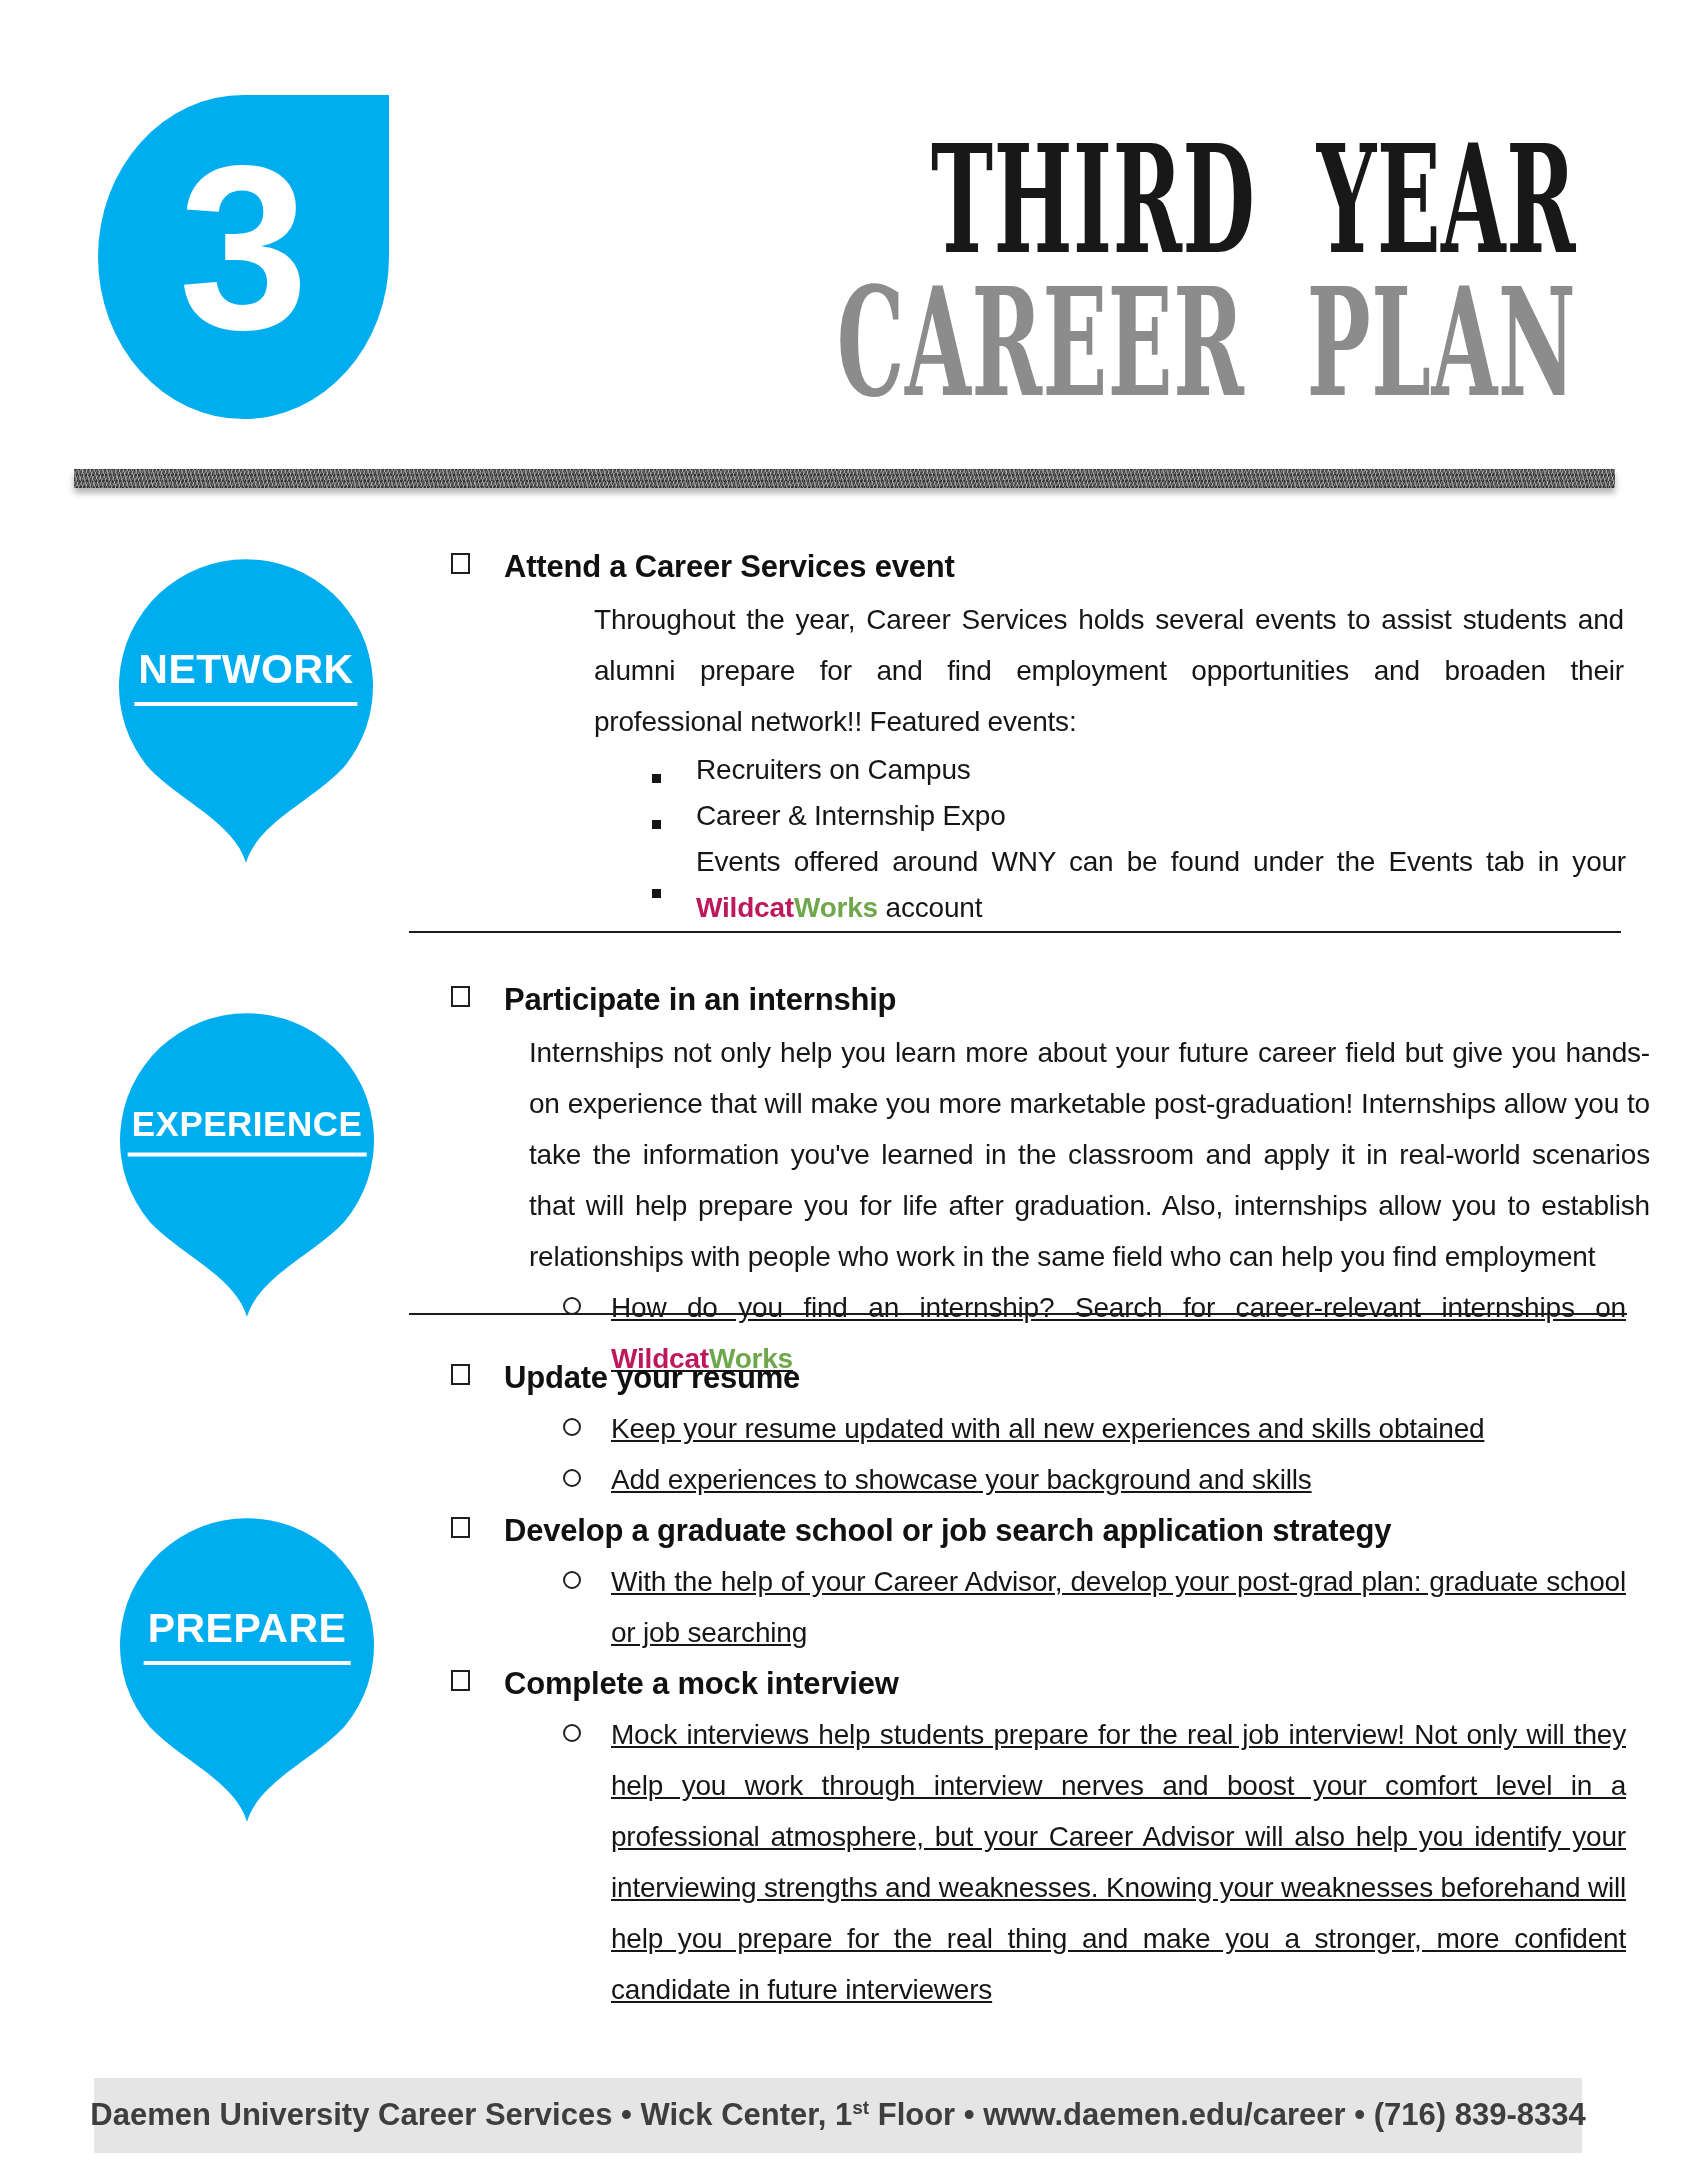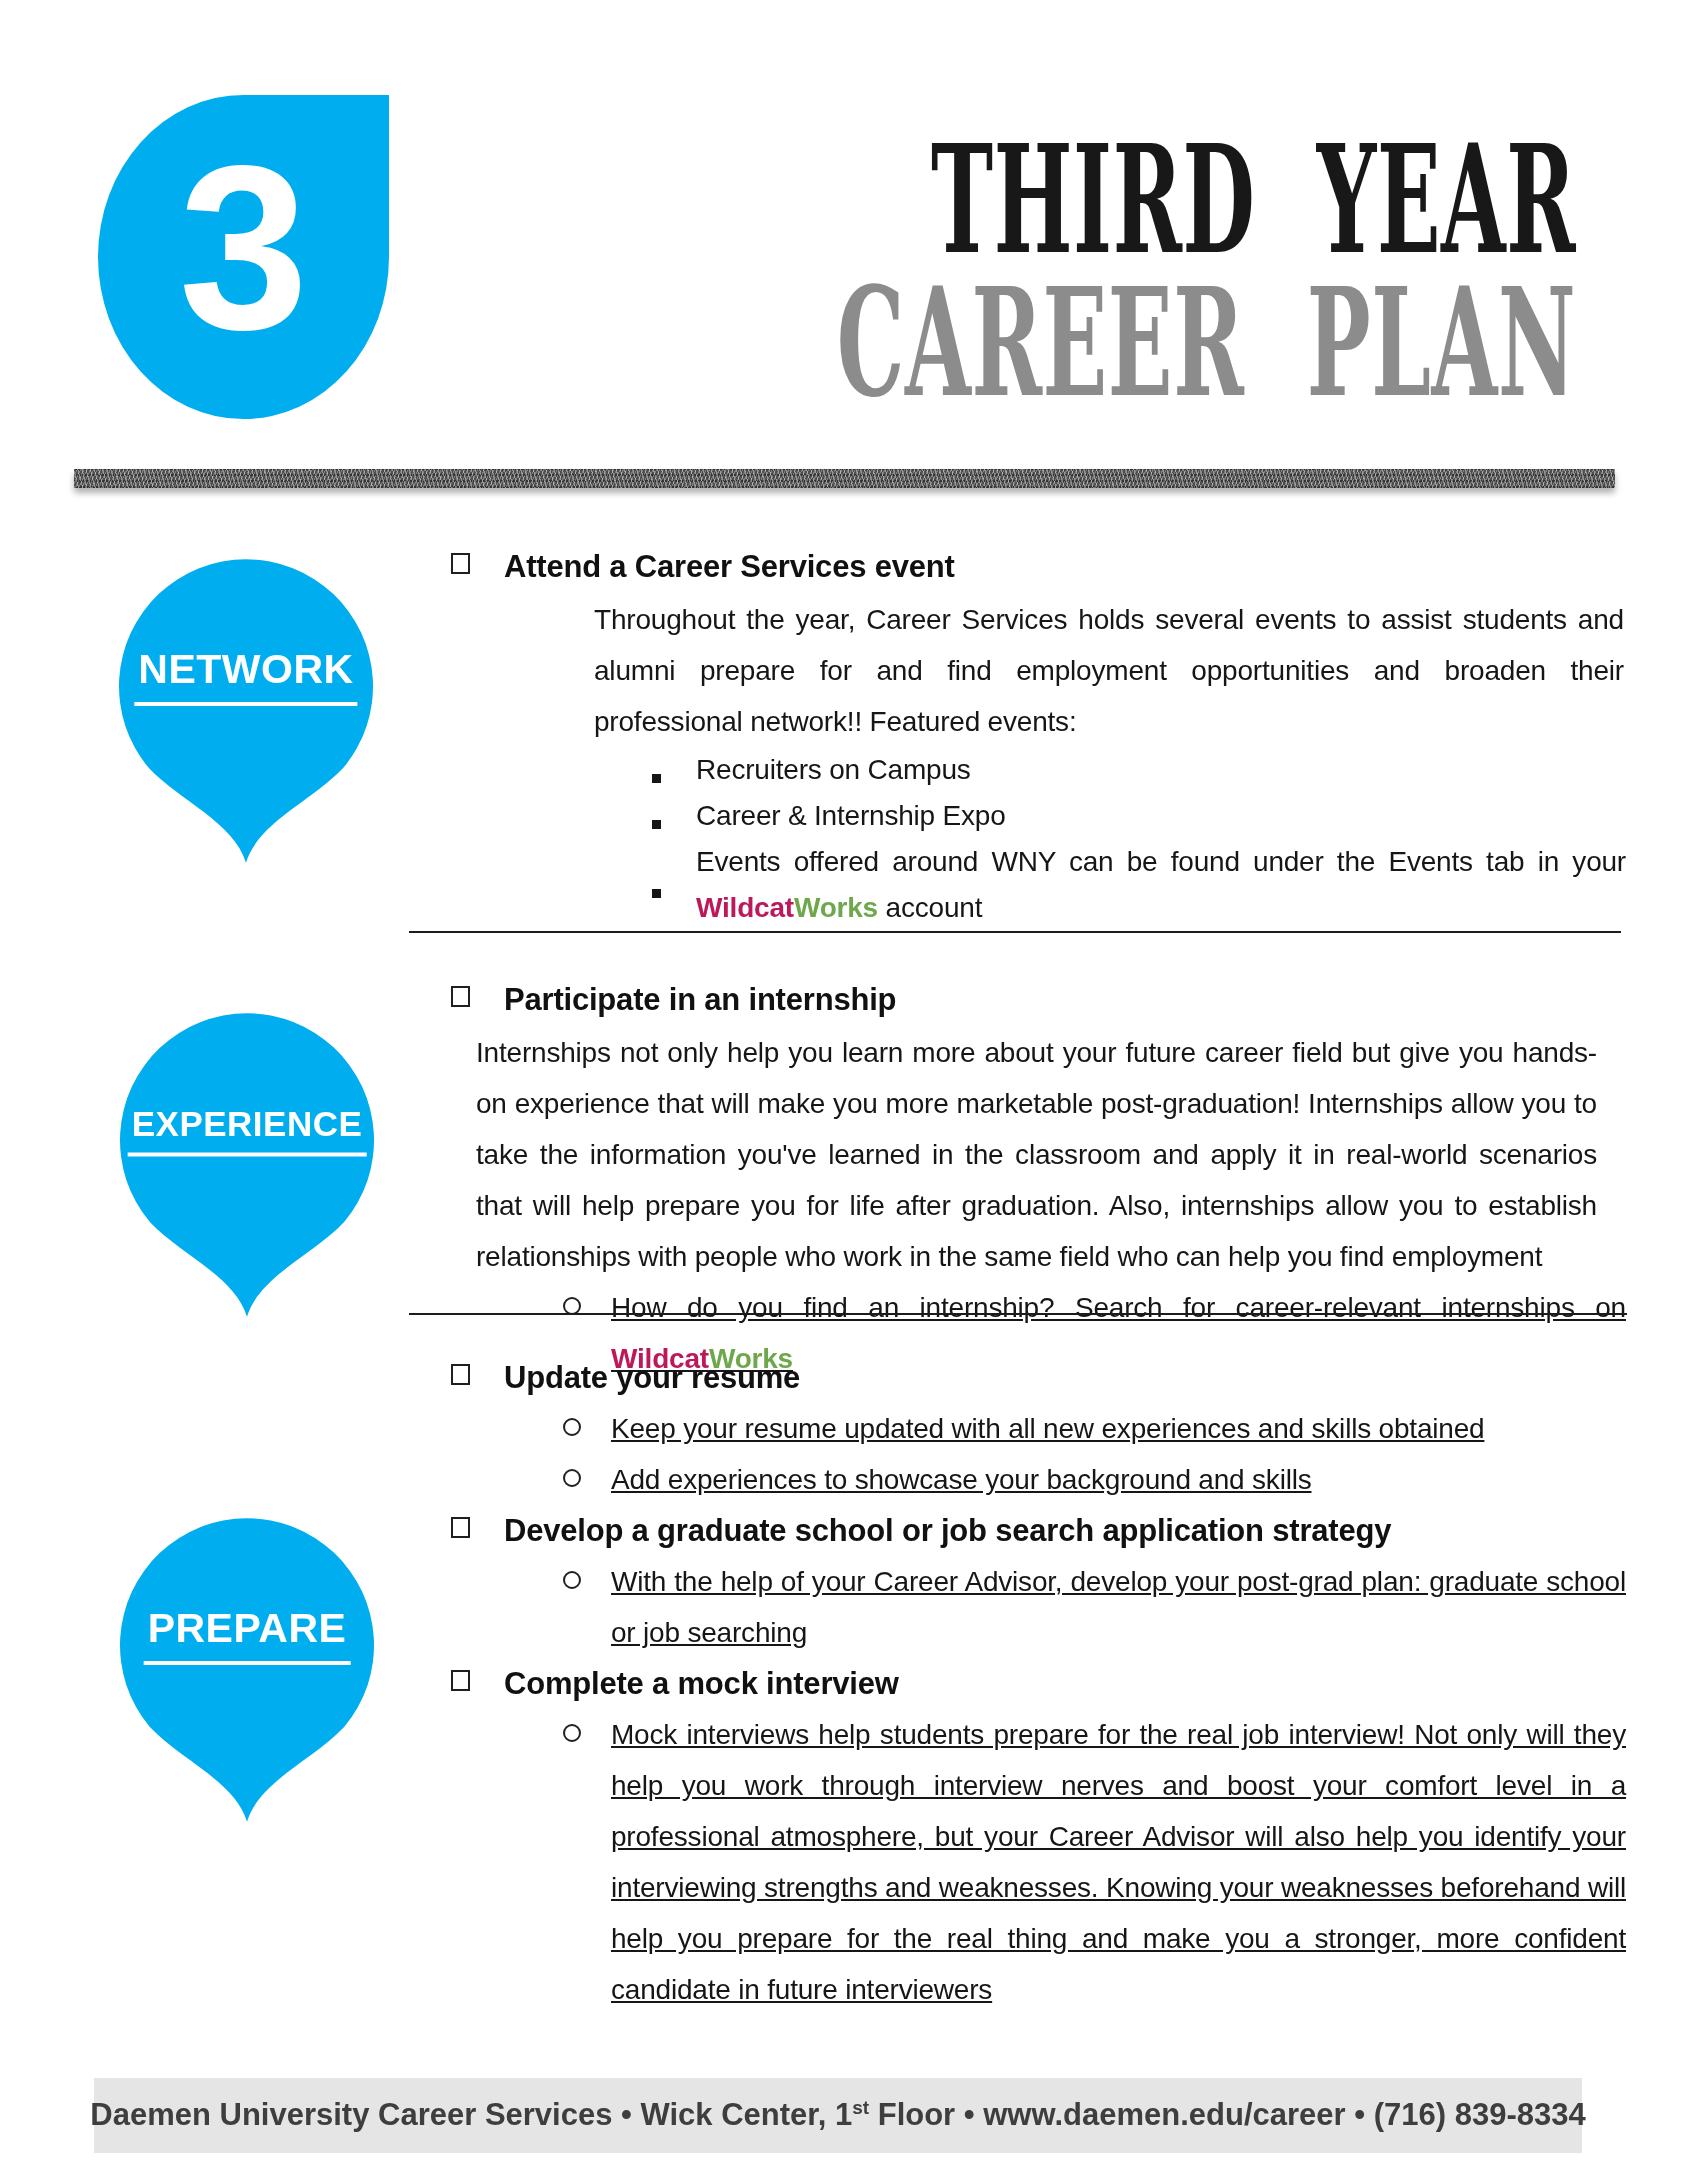--- a/index.html
+++ b/index.html
@@ -79,21 +79,21 @@
 
   .sq-row{display:flex;align-items:center;line-height:46px;}
   .sq{
     flex:0 0 auto;width:9px;height:9px;background:#161616;
     margin:16px 35px 0 226px;
   }
   .sq-text{font-size:28px;color:#161616;text-align:justify;flex:1 1 auto;}
 
   .body-par{font-size:28px;color:#161616;line-height:51px;text-align:justify;}
   .body-net{margin-left:168px;width:1030px;margin-top:2px;}
-  .body-exp{margin-left:50px;width:1121px;margin-top:2px;}
+  .body-exp{margin-left:103px;width:1121px;margin-top:2px;}
 
   .wc-blue{color:#be185d;font-weight:bold;}
   .wc-green{color:#6FA84C;font-weight:bold;}
 
   .sec-div{position:absolute;height:2px;background:#1c1c1c;}
   #div1{left:409px;top:931px;width:1212px;}
   #div2{left:409px;top:1313px;width:1218px;}
 
   
   .footer{

